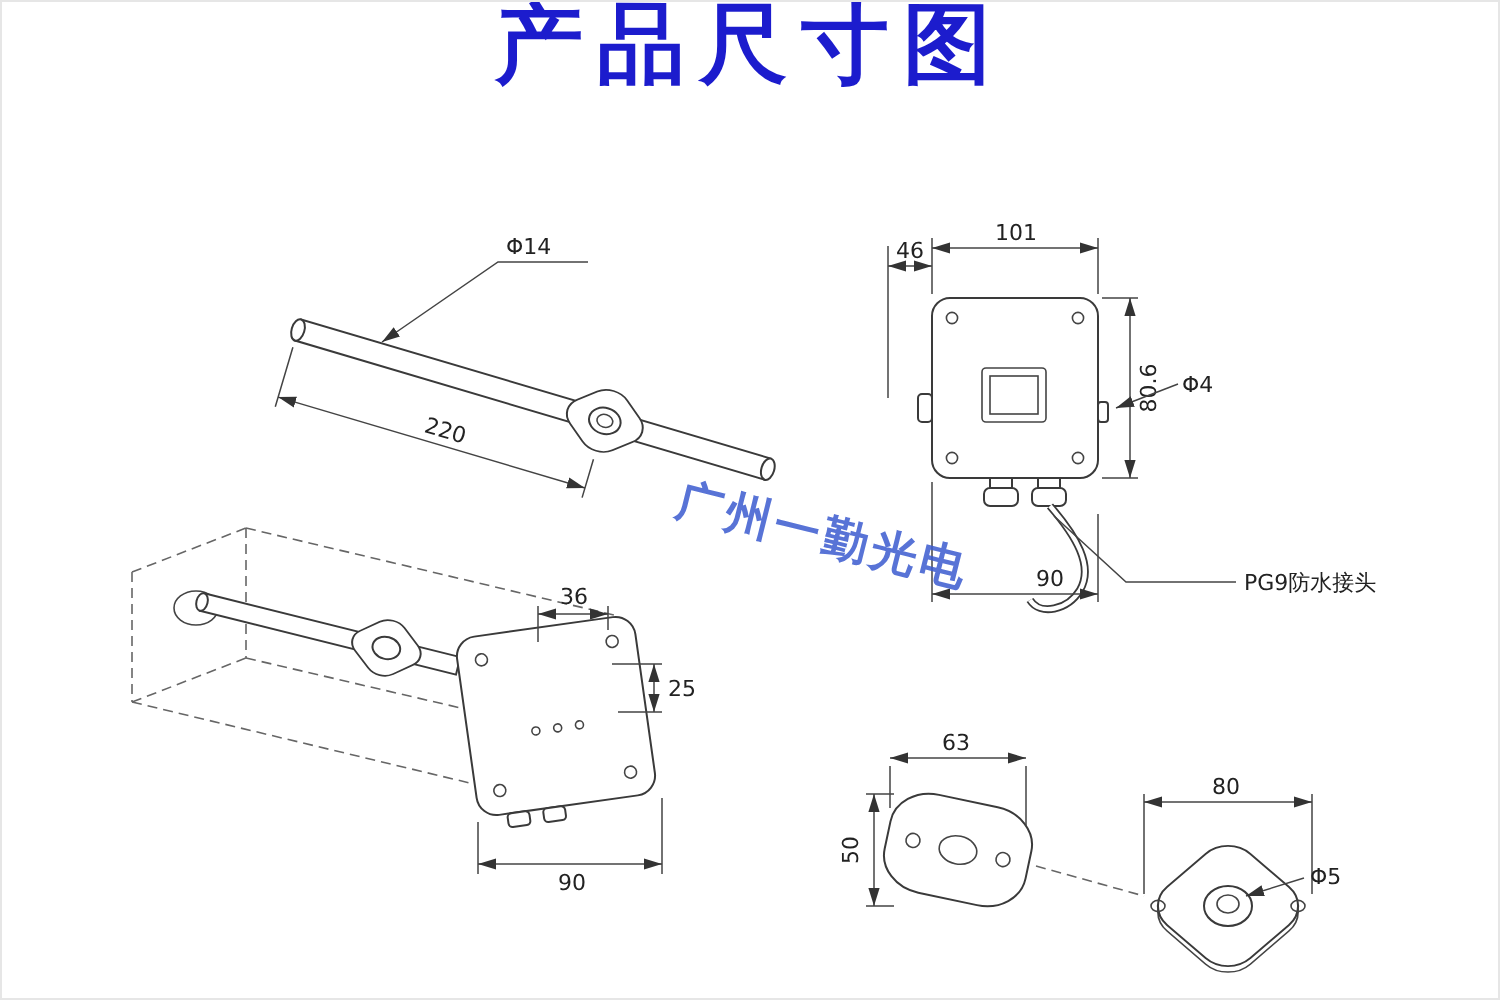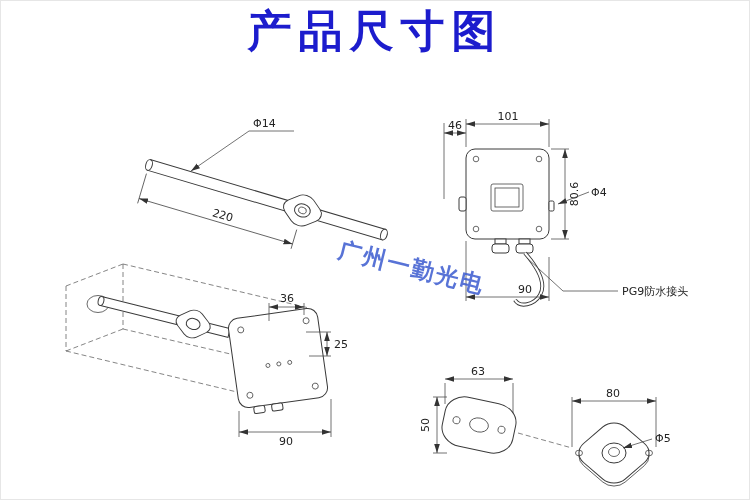--- a/index.html
+++ b/index.html
@@ -1,21 +1,21 @@
 <!DOCTYPE html>
 <html><head>
 <meta charset="utf-8">
 <style>
   html,body{margin:0;padding:0;background:#ffffff;}
   .page{
     width:750px;height:500px;position:relative;background:#fff;
     border:1px solid #e6e6e6;box-sizing:border-box;overflow:hidden;
     font-family:"Liberation Sans",sans-serif;
   }
-  .title-bar{height:60px;display:flex;align-items:center;justify-content:center;}
+  .title-bar{height:60px;display:flex;align-items:flex-start;justify-content:center;}
   .title{
     margin:0;font-size:44px;line-height:1;font-weight:900;color:#1c1ccd;
     letter-spacing:7px;font-family:"Liberation Sans",sans-serif;
   }
   .canvas{position:absolute;top:60px;left:0;width:604px;height:440px;text-align:center;}
   svg{display:block;}
   .solid-white{fill:#ffffff;stroke:#3a3a3a;stroke-width:1;}
   .thin{stroke:#444;stroke-width:0.8;fill:none;}
   .dash{stroke:#666;stroke-width:0.8;fill:none;stroke-dasharray:5 3;}
   .dim{stroke:#444;stroke-width:0.75;fill:none;}

